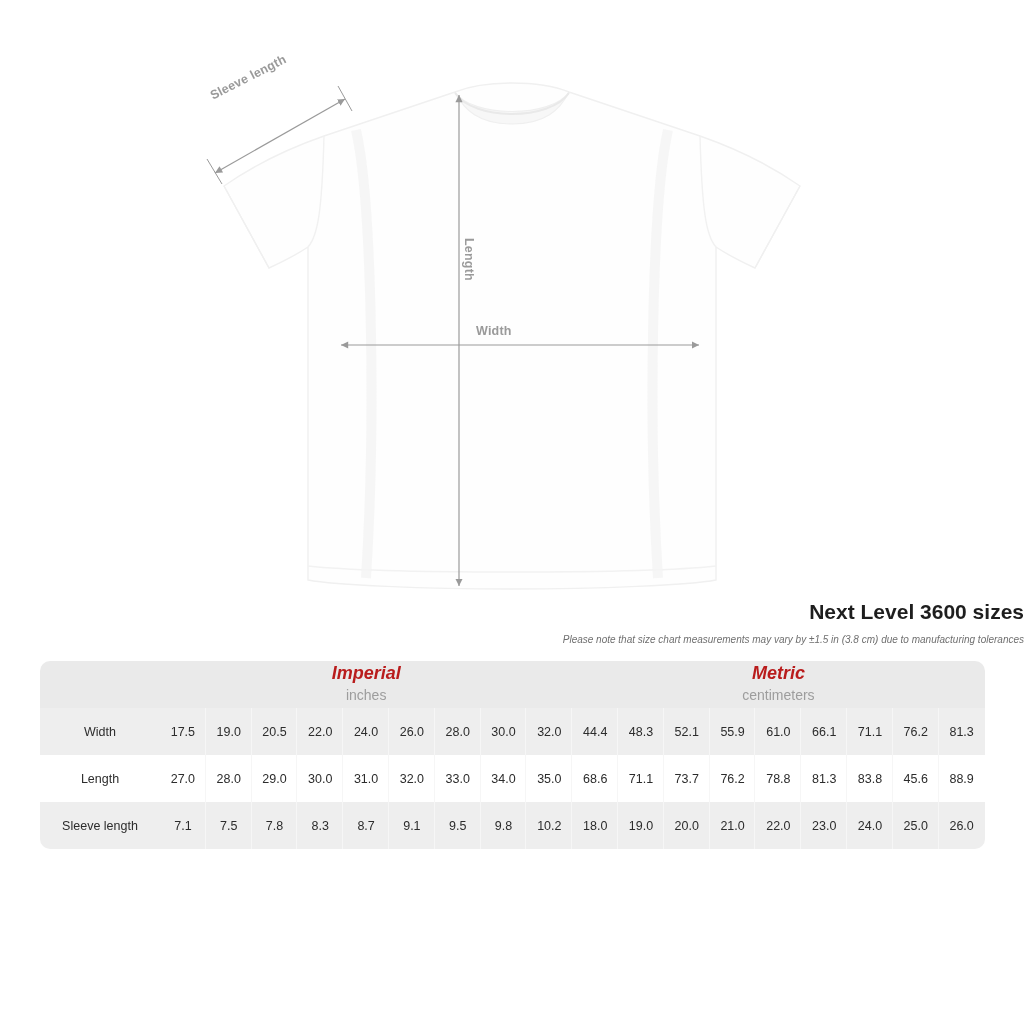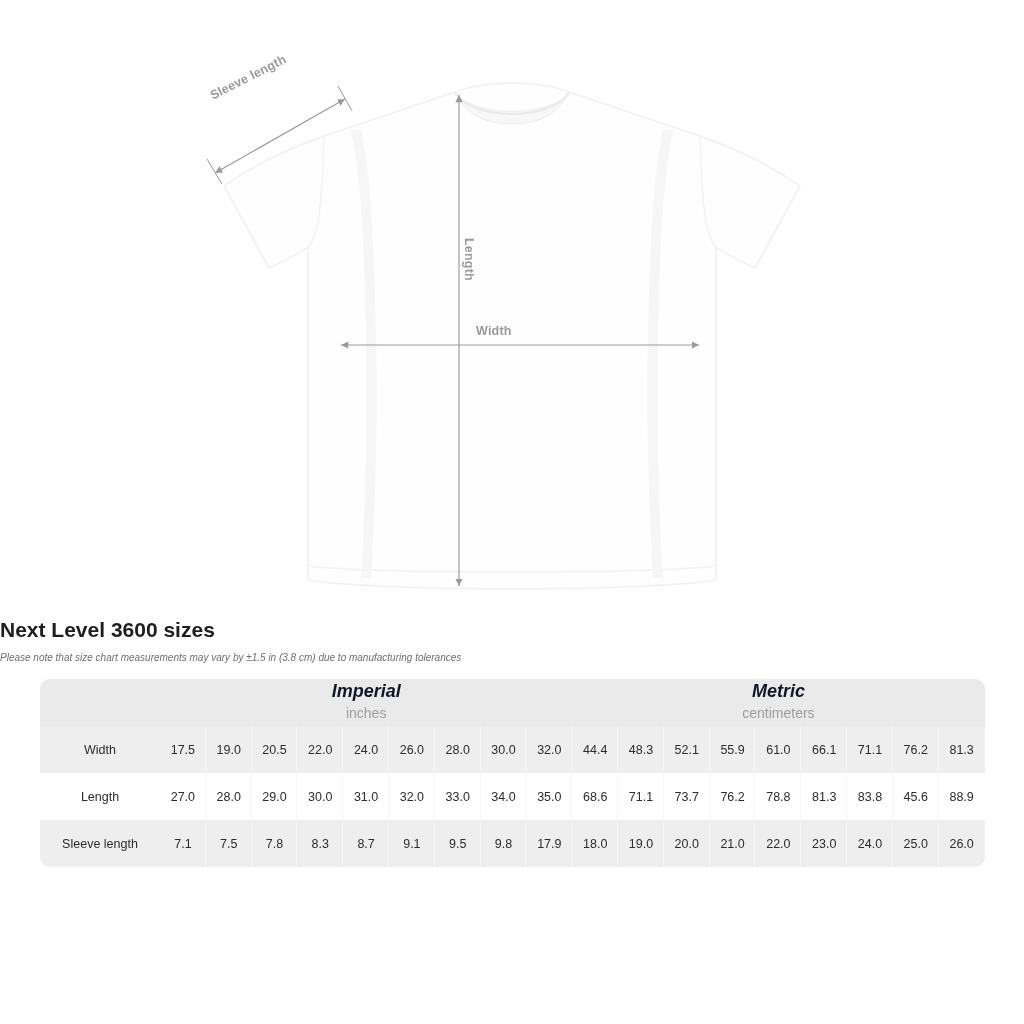--- a/index.html
+++ b/index.html
@@ -47,22 +47,21 @@
     writing-mode: vertical-rl;
     text-orientation: mixed;
   }
   .dim-width {
     left: 476px;
     top: 324px;
   }
 
   
   .title-block {
-    text-align: left;
-    margin-top: 18px;
+    text-align: right;
   }
   .chart-title {
     font-size: 21px;
     font-weight: bold;
     color: #1e1e1e;
     margin: 0;
   }
   .chart-note {
     font-size: 10px;
     font-style: italic;
@@ -98,21 +97,21 @@
   .unit-row td {
     height: 74px;
     background: #eaeaea;
   }
   .unit-row td:first-child { background: #eaeaea; border-top-left-radius: 10px; }
   .unit-row td:last-child  { background: #eaeaea; border-top-right-radius: 10px; }
   .unit-name {
     font-size: 18px;
     font-style: italic;
     font-weight: bold;
-    color: #0f172a;
+    color: #b91c1c;
     display: block;
     line-height: 1.15;
   }
   .unit-sub {
     font-size: 14px;
     color: #9d9d9d;
     display: block;
     line-height: 1.6;
   }
 
@@ -292,21 +291,21 @@
       <tr class="shade last-row">
         <td class="row-label">Sleeve length</td>
         <td class="cell-sep">7.1</td>
         <td class="cell-sep">7.5</td>
         <td class="cell-sep">7.8</td>
         <td class="cell-sep">8.3</td>
         <td class="cell-sep">8.7</td>
         <td class="cell-sep">9.1</td>
         <td class="cell-sep">9.5</td>
         <td class="cell-sep">9.8</td>
-        <td class="cell-sep">17.9</td>
+        <td class="cell-sep">10.2</td>
         <td class="cell-sep">18.0</td>
         <td class="cell-sep">19.0</td>
         <td class="cell-sep">20.0</td>
         <td class="cell-sep">21.0</td>
         <td class="cell-sep">22.0</td>
         <td class="cell-sep">23.0</td>
         <td class="cell-sep">24.0</td>
         <td class="cell-sep">25.0</td>
         <td>26.0</td>
       </tr>

